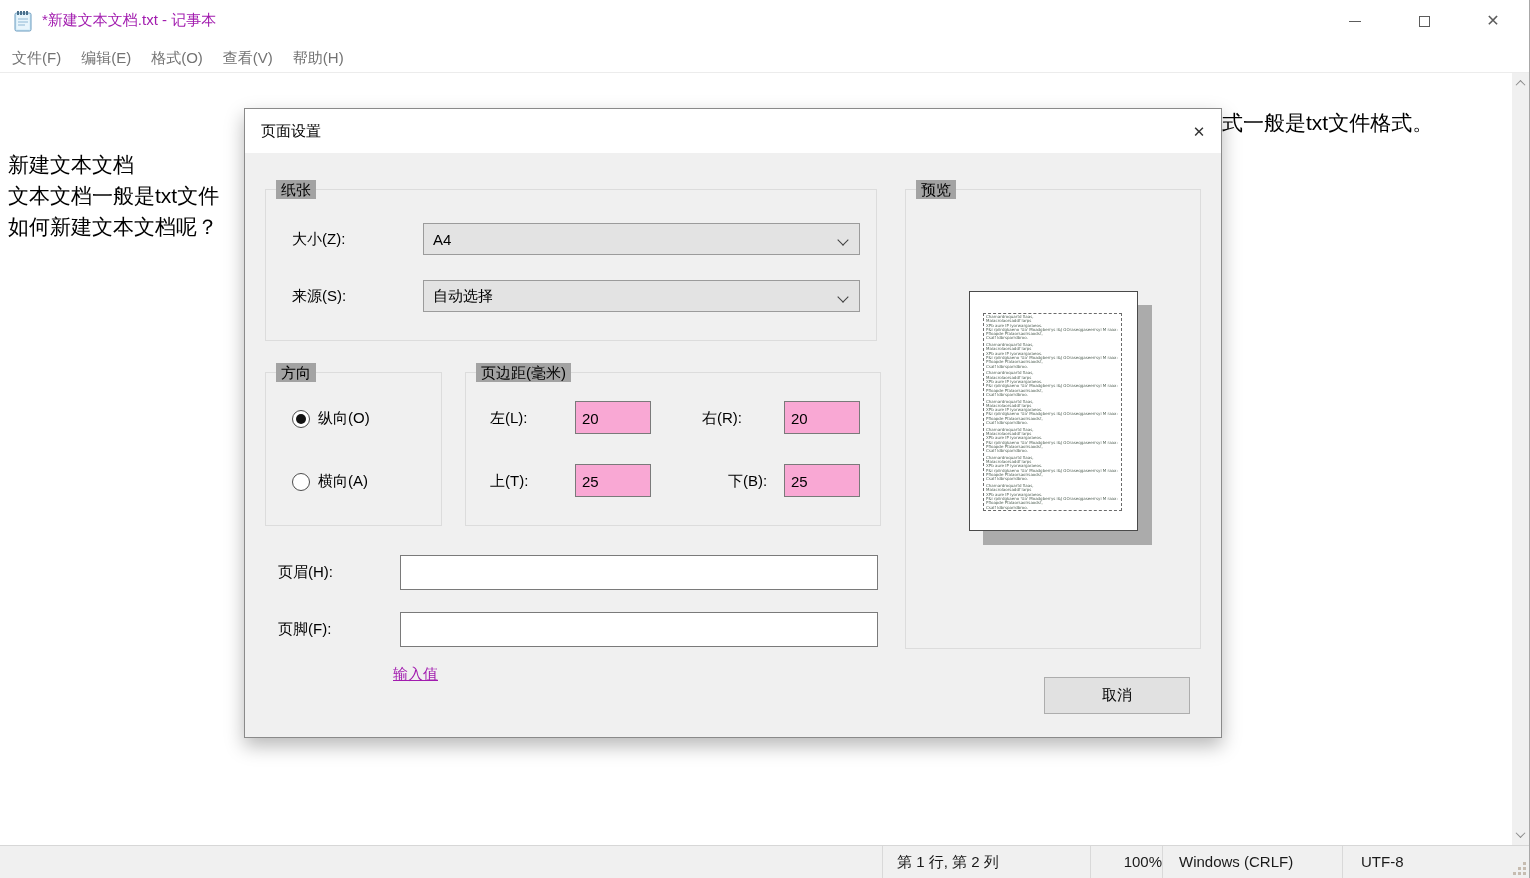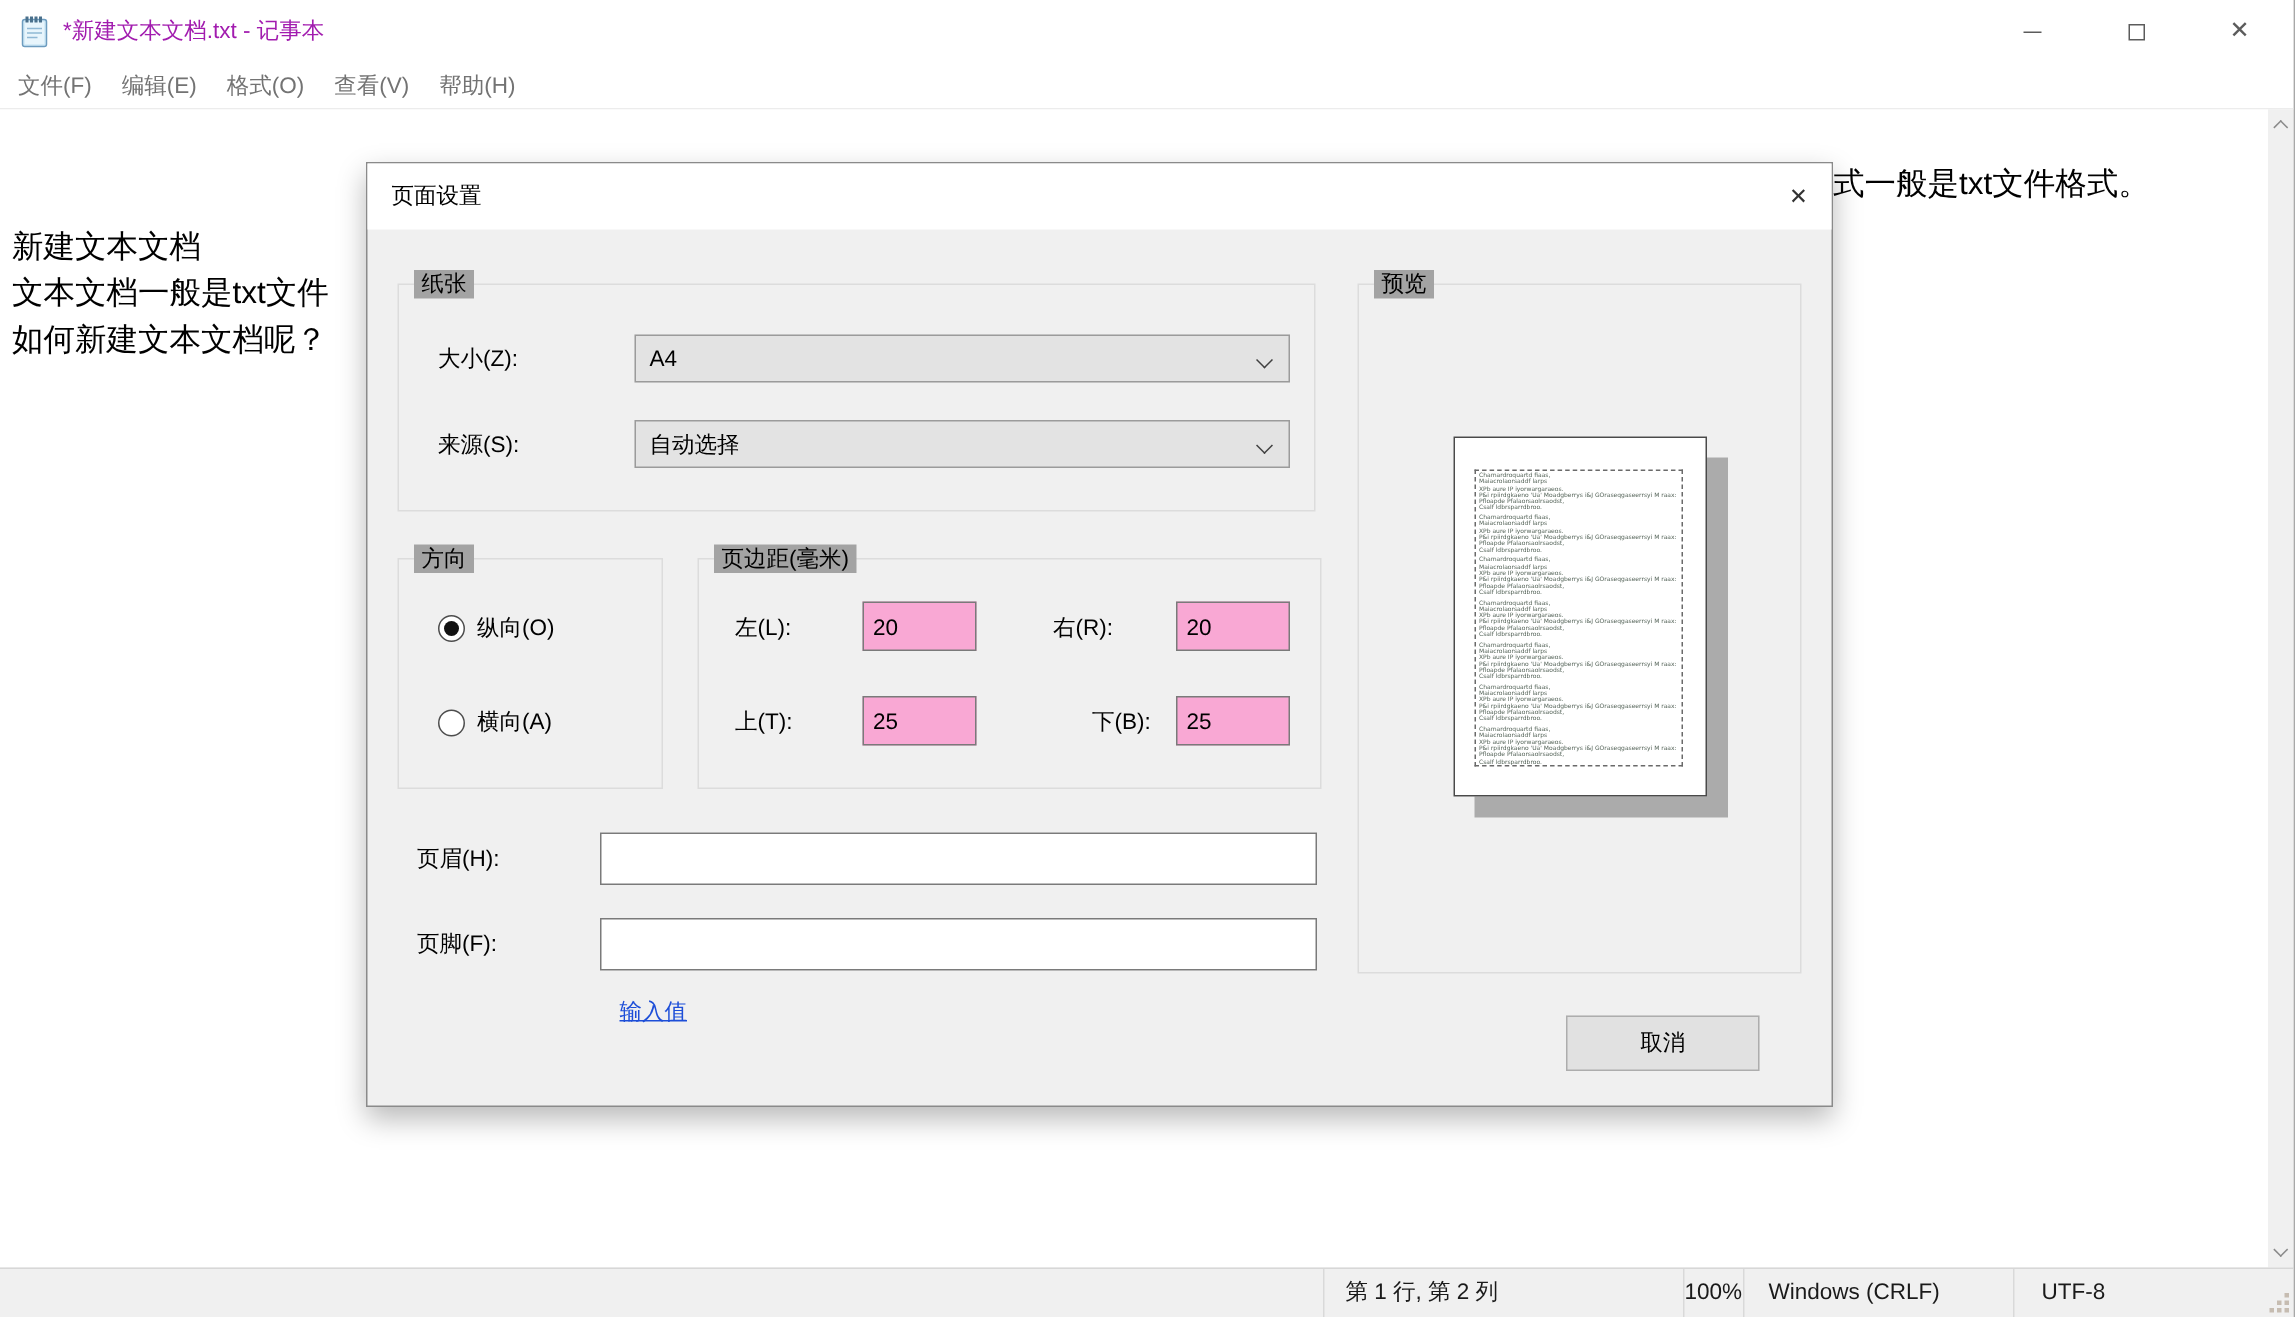--- a/index.html
+++ b/index.html
@@ -34,21 +34,21 @@
   .sb-arrow.up { top:2px; }
   .sb-arrow.down { bottom:2px; }
   .chev { width:7px; height:7px; border-right:1.6px solid #8a8a8a; border-bottom:1.6px solid #8a8a8a; display:block; }
   .chev.up-dir { transform:rotate(-135deg) translate(-1px,-1px); }
   .chev.down-dir { transform:rotate(45deg) translate(-1px,-1px); }
 
   
   .statusbar { position:absolute; left:0; right:0; bottom:0; height:33px; background:#f0f0f0; border-top:1px solid #d7d7d7; font-size:15px; color:#1a1a1a; }
   .status-seg { position:absolute; top:0; height:32px; line-height:32px; border-left:1px solid #d9d9d9; white-space:nowrap; }
   .seg-pos { left:882px; width:208px; padding-left:14px; }
-  .seg-zoom { left:1090px; width:72px; text-align:left;margin-left:32px; }
+  .seg-zoom { left:1090px; width:72px; text-align:right; }
   .seg-eol { left:1162px; width:180px; padding-left:16px; }
   .seg-enc { left:1342px; width:158px; padding-left:18px; }
   .resize-grip { position:absolute; right:3px; bottom:3px; width:13px; height:13px; }
   .resize-grip i { position:absolute; width:3px; height:3px; background:#c6bcb1; }
 
   
   .dialog { position:absolute; left:244px; top:108px; width:978px; height:630px; background:#f0f0f0; border:1px solid #8a8a8a; box-shadow:0 8px 18px rgba(0,0,0,.28); }
   .dlg-header { position:absolute; top:0; left:0; right:0; height:44px; background:#fff; }
   .dlg-title { position:absolute; left:16px; top:0; height:44px; line-height:44px; font-size:15px; color:#000; }
   .dlg-close { position:absolute; top:0; left:930px; width:48px; height:44px; display:flex; align-items:center; justify-content:center; background:transparent; border:none; }
@@ -81,25 +81,25 @@
   .mi-left { left:109px; top:28px; } .mi-right { left:318px; top:28px; }
   .mi-top { left:109px; top:91px; } .mi-bottom { left:318px; top:91px; }
   .ml-left { left:24px; top:36px; } .ml-right { left:236px; top:36px; }
   .ml-top { left:24px; top:99px; } .ml-bottom { left:236px; top:99px;margin-left:26px; }
 
   .hf-label { position:absolute; left:33px; font-size:15px; color:#000; }
   .hf-label.header { top:454px; } .hf-label.footer { top:511px; }
   .hf-input { position:absolute; left:155px; width:478px; height:35px; background:#fff; border:1px solid #7a7a7a; font-size:15px; padding:0 8px; font-family:"Liberation Sans","DejaVu Sans",sans-serif; }
   .hf-input.header { top:446px; } .hf-input.footer { top:503px; }
 
-  .input-link { position:absolute; left:168px; top:556px; font-size:15px; color:#1d4ed8; text-decoration:underline; }
+  .input-link { position:absolute; left:148px; top:556px; font-size:15px; color:#a21caf; text-decoration:underline; }
 
   .dlg-btn { position:absolute; top:568px; height:37px; background:#e1e1e1; font-size:15px; color:#000; display:flex; align-items:center; justify-content:center; font-family:"Liberation Sans","DejaVu Sans",sans-serif; }
   .btn-ok { left:628px; width:158px; border:2px solid #0078d7; }
-  .btn-cancel { left:799px; width:129px; border:1px solid #adadad; }
+  .btn-cancel { left:799px; width:146px; border:1px solid #adadad; }
 
   
   .pv-page { position:absolute; left:63px; top:101px; width:169px; height:240px; background:#fff; border:1px solid #4a4a4a; box-shadow:14px 14px 0 0 #ababab; }
   .pv-dashed { position:absolute; left:13px; top:21px; width:139px; height:198px; border:1px dashed #6a6a6a; overflow:hidden; padding:1px 0 0 2px; }
   .greek-block { margin-bottom:2.4px; }
   .greek-block div { font-size:4px; line-height:4.3px; color:#56655a; white-space:nowrap; font-family:"DejaVu Sans",sans-serif; }
 </style>
 </head>
 <body>
 

